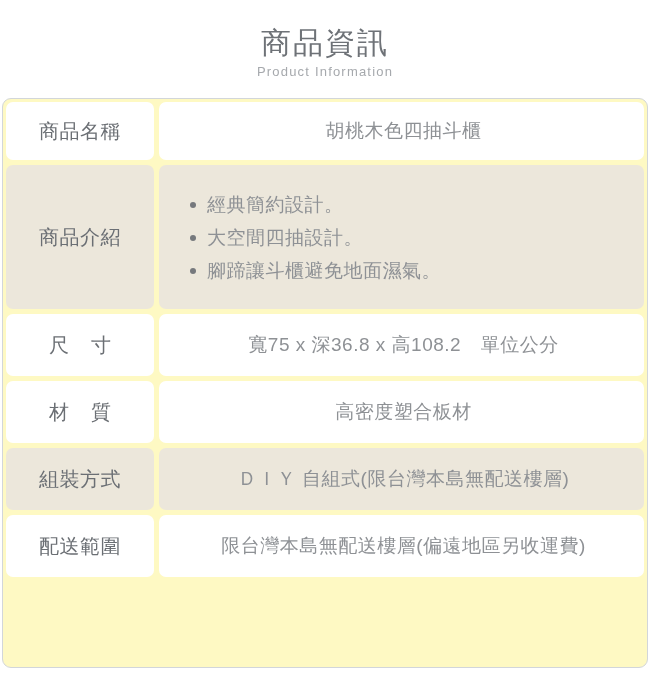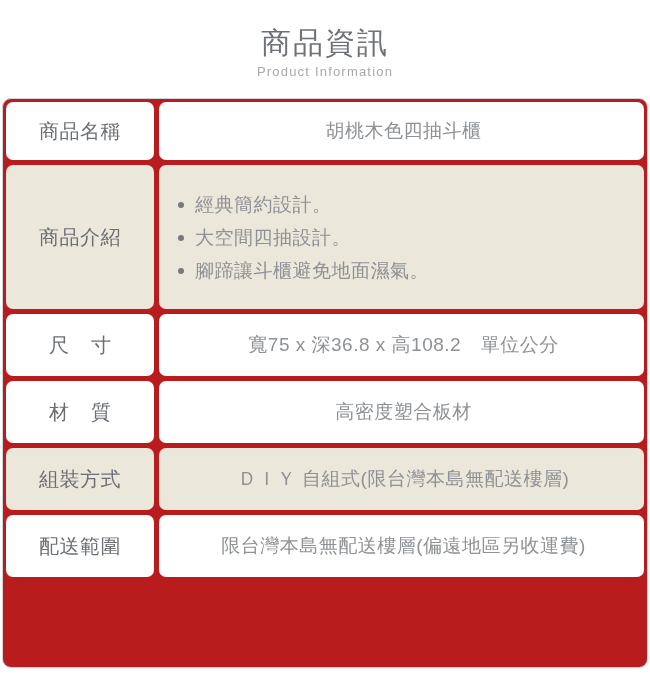--- a/index.html
+++ b/index.html
@@ -44,21 +44,21 @@
   }
 
   
   .spec-table {
     position: absolute;
     left: 2px;
     top: 98px;
     width: 646px;
     height: 570px;
     box-sizing: border-box;
-    background: #b91c1c;
+    background: #fef9c3;
     border: 1px solid #d2d6da;
     border-radius: 9px;
     padding: 3px;
     display: flex;
     flex-direction: column;
   }
 
   .spec-row {
     display: flex;
     align-items: stretch;
@@ -111,21 +111,21 @@
   .row-h-144 { height: 144px; }
   .row-h-62 { height: 62px; }
 
   
   .cell-value.bullets {
     align-items: center;
     padding-top: 6px;
     padding-bottom: 6px;
   }
   .bullet-list {
-    margin: 0;
+    margin: 12px;
     padding: 0;
     list-style: none;
     width: 100%;
   }
   .bullet-list li {
     position: relative;
     padding-left: 20px;
     font-size: 19px;
     line-height: 33px;
     color: #8e9195;

